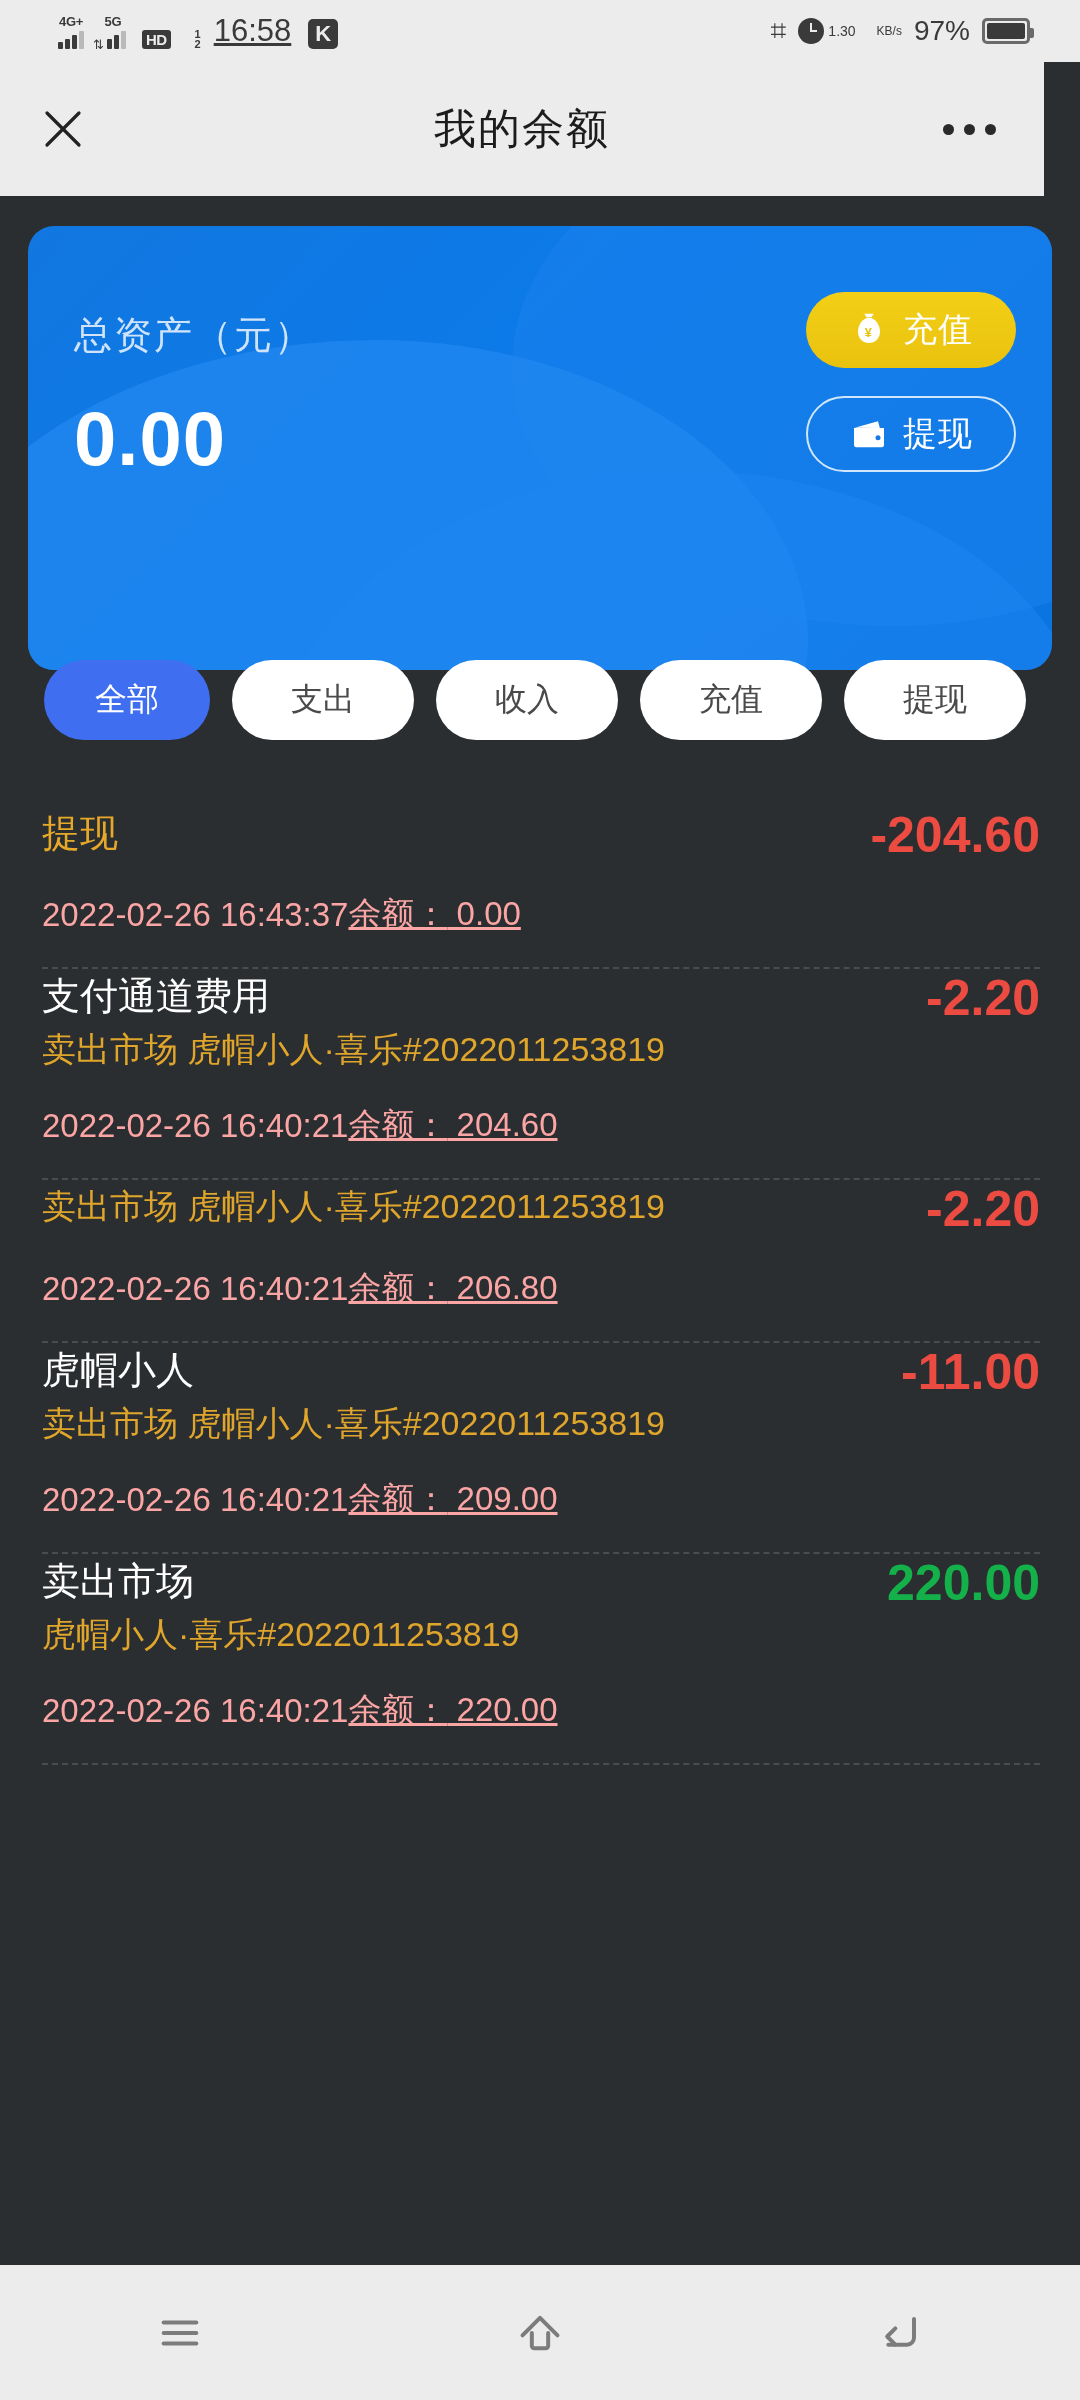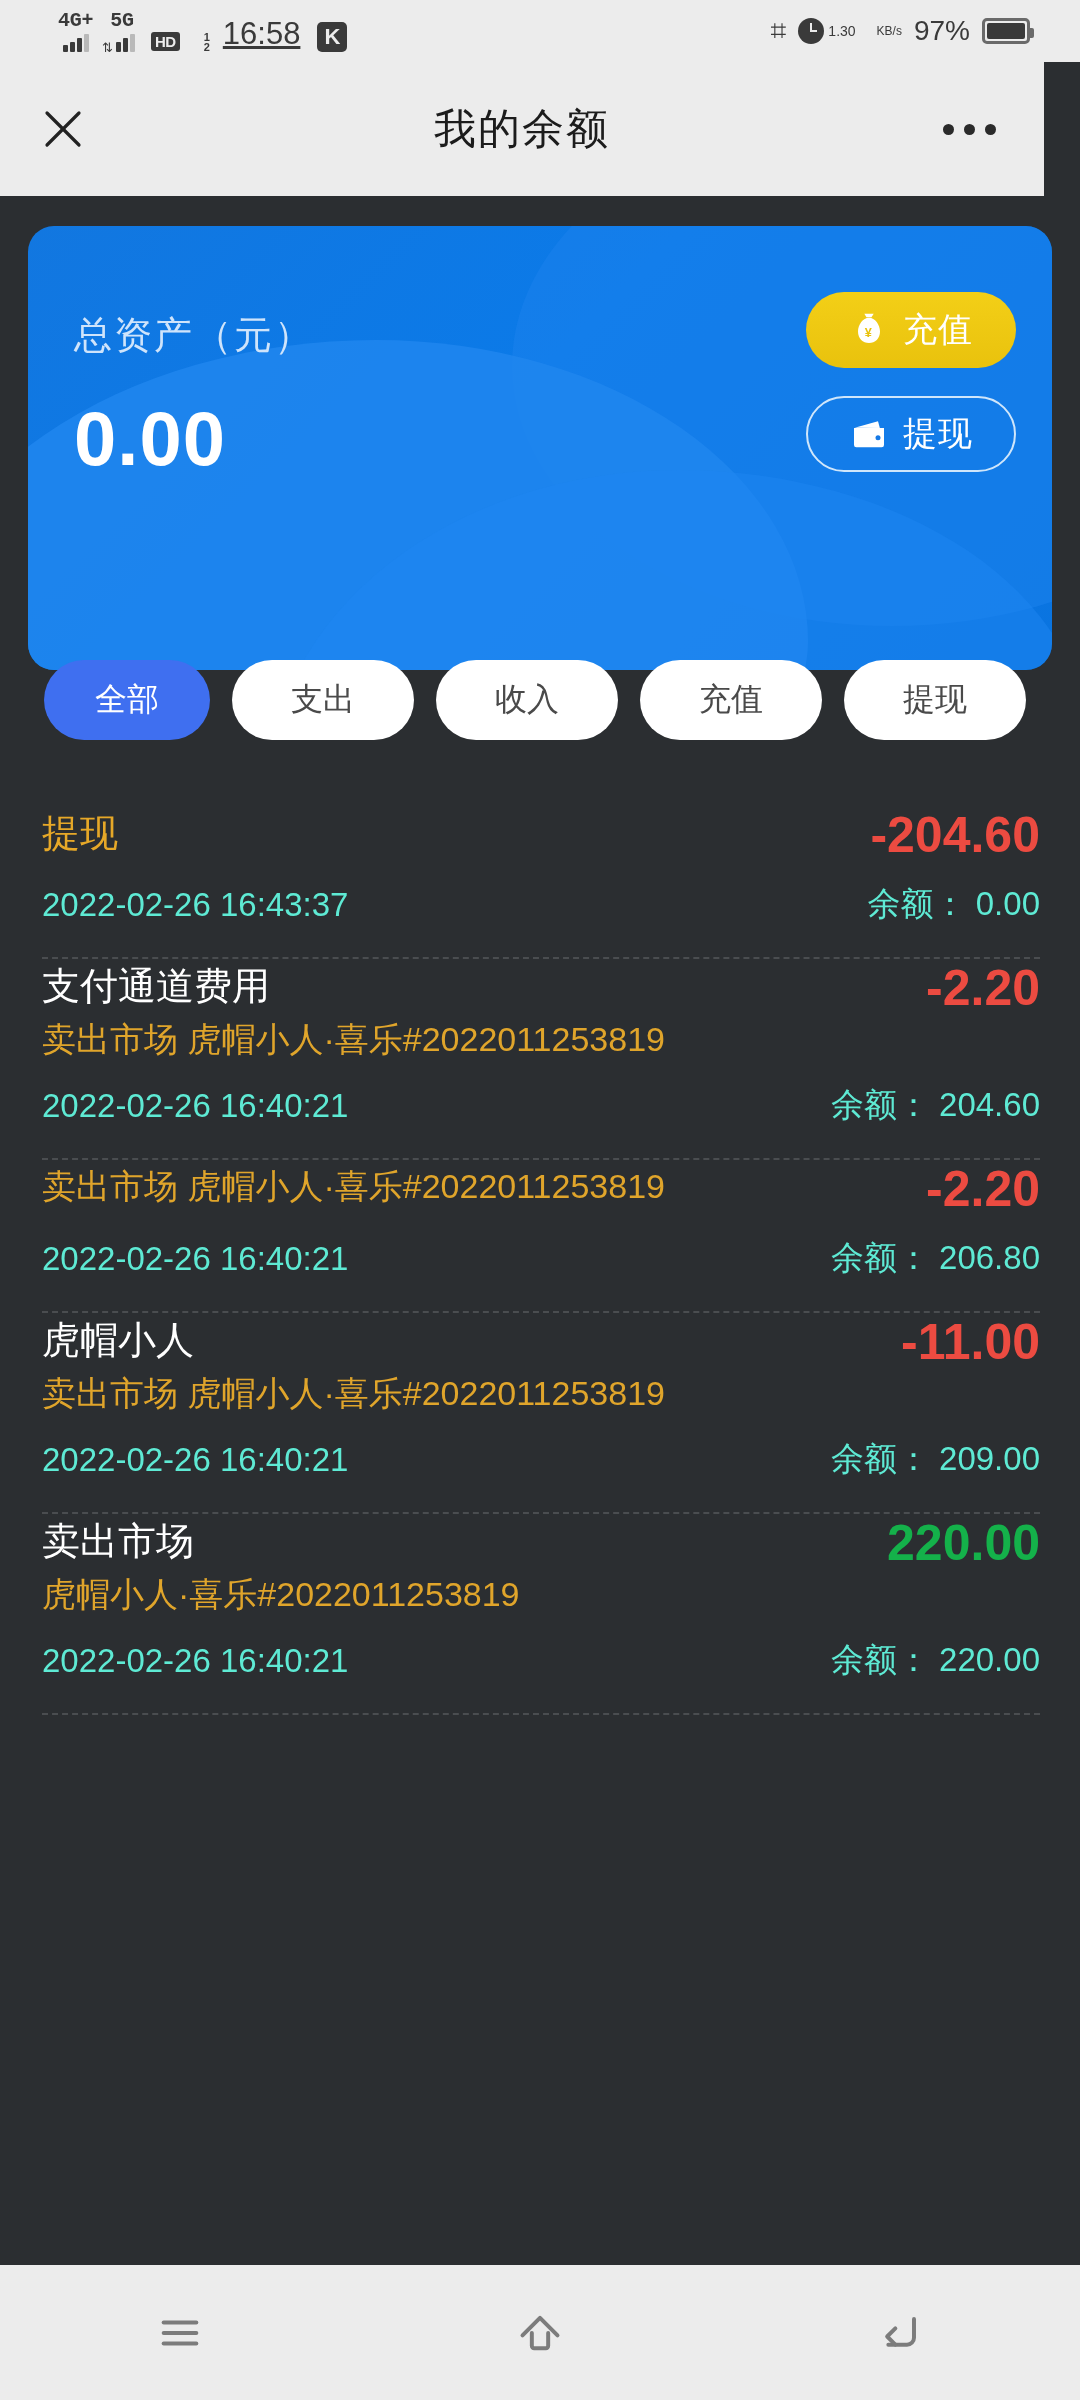--- a/index.html
+++ b/index.html
@@ -13,21 +13,21 @@
 
   
   .statusbar{
     position:absolute; left:0; top:0; width:1080px; height:62px;
     background:#ececec; color:#3a3a3a;
     display:flex; align-items:center;
   }
   .sb-left{ display:flex; align-items:flex-end; gap:9px; margin-left:58px; }
   .sb-right{ display:flex; align-items:center; gap:12px; margin-left:auto; margin-right:50px; }
   .net-group{ display:flex; flex-direction:column; align-items:center; line-height:1; }
-  .net-label{ font-size:20px; font-weight:700; letter-spacing:-.3px;font-family:Liberation Mono, monospace; }
+  .net-label{ font-size:13px; font-weight:700; letter-spacing:-.3px; }
   .bars{ display:flex; align-items:flex-end; gap:2px; height:19px; margin-top:2px; }
   .bars i{ display:block; width:5px; background:#3a3a3a; border-radius:1px; }
   .bars i:nth-child(1){height:7px}
   .bars i:nth-child(2){height:10px}
   .bars i:nth-child(3){height:14px}
   .bars i:nth-child(4){height:18px;background:#b9b9b9}
   .arrows{ font-size:13px; line-height:8px; margin-right:1px; }
   .hd-badge{ display:flex; align-items:center;gap:23px; }
   .hd-box{ background:#3a3a3a; color:#ececec; font-size:15px; font-weight:700;
            padding:1px 4px; border-radius:3px; letter-spacing:-.5px;}
@@ -105,23 +105,23 @@
   .txlist{ position:absolute; left:0; top:790px; width:1080px; }
   .tx{ position:relative; padding:0 40px 0 42px; }
   .tx-top{ display:flex; align-items:flex-start; justify-content:space-between; gap:20px; }
   .tx-left{ flex:1; min-width:0; }
   .tx-title{ font-size:38px; line-height:54px; color:#ffffff; }
   .tx-title.accent{ color:#e6a828; }
   .tx-sub{ font-size:34px; line-height:52px; color:#e0a52b; word-break:break-all; }
   .tx-amt{ font-size:50px; font-weight:700; white-space:nowrap; letter-spacing:0px; }
   .neg{ color:#ec4b41; }
   .pos{ color:#14b14a; }
-  .tx-bottom{ display:flex; align-items:center; justify-content:space-between;
-    margin-top:18px; font-size:33px; color:#5eead4; }
-  .tx-bal{ white-space:nowrap; }
+  .tx-bottom{ display:flex; align-items:center; 
+    margin-top:28px; font-size:33px; color:#fca5a5; }
+  .tx-bal{ white-space:nowrap;text-decoration:underline; }
   .divider{ height:0; border-top:2px dashed #4a4d50; margin:30px 0 0 0; }
 
   
   .nomore{
     position:absolute; left:0; top:2264px; width:1080px; text-align:center;
     font-size:32px; color:#9b9b9b;
   }
 
   
   .navbar{

